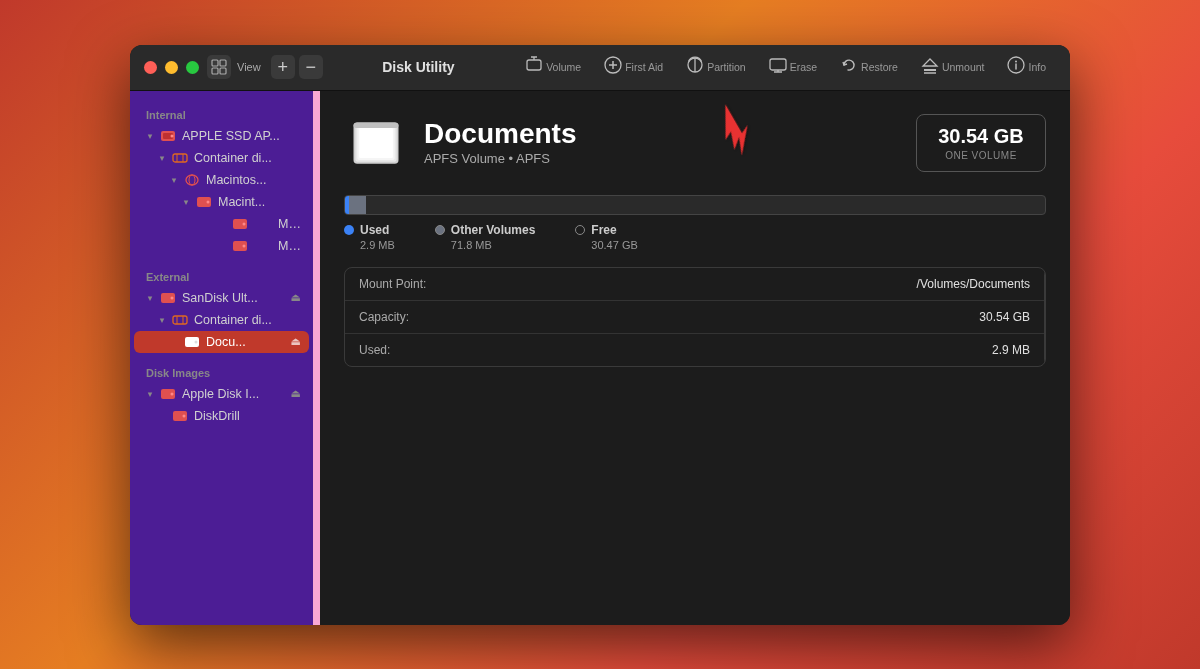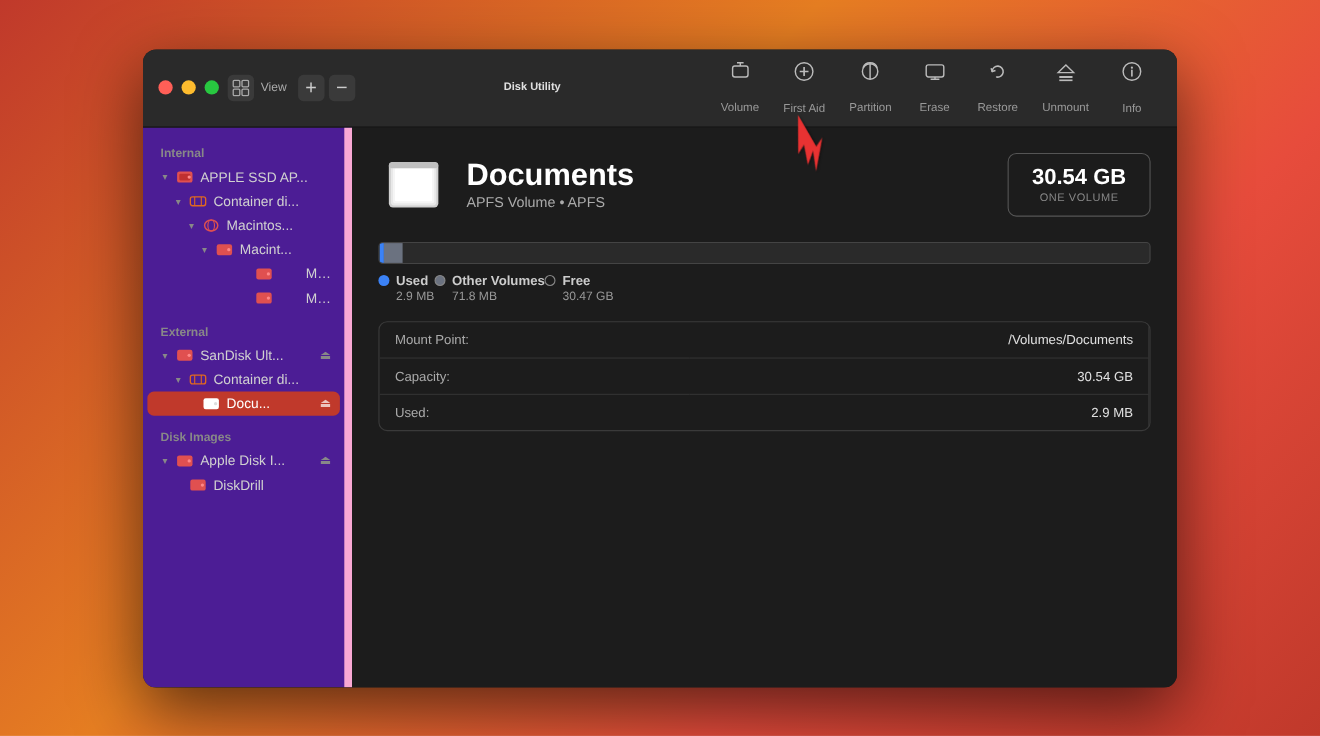--- a/index.html
+++ b/index.html
@@ -198,20 +198,21 @@
       background: #6b7280;
       height: 100%;
     }
     .usage-segment-free {
       background: transparent;
       height: 100%;
       flex: 1;
     }
     .usage-legend {
       display: flex;
+      gap: 40px;
       margin-top: 8px;
     }
     .legend-item {
       display: flex;
       flex-direction: column;
       align-items: flex-start;
       gap: 2px;
     }
     .legend-label-row {
       display: flex;
@@ -276,37 +277,37 @@
     
     .app-toolbar {
       display: flex;
       align-items: center;
       padding: 6px 14px;
       background: #2a2a2a;
       border-bottom: 1px solid #111;
       gap: 8px;
     }
     .app-title-text {
-      font-size: 10px;
+      font-size: 14px;
       font-weight: 600;
       color: #e0e0e0;
       flex: 1;
       text-align: center;
     }
     .toolbar-actions {
       display: flex;
       align-items: center;
       gap: 2px;
     }
     .toolbar-action-btn {
       display: flex;
-      flex-direction: column;
+      flex-direction: row;
       align-items: center;
       justify-content: center;
-      gap: 13px;
+      gap: 2px;
       padding: 4px 10px;
       cursor: pointer;
       border-radius: 6px;
       min-width: 54px;
     }
     .toolbar-action-btn .ta-icon { font-size: 18px; color: #bbb; }
     .toolbar-action-btn .ta-label { font-size: 10.5px; color: #999; white-space: nowrap; }
     
     .red-arrow {
       position: absolute;

